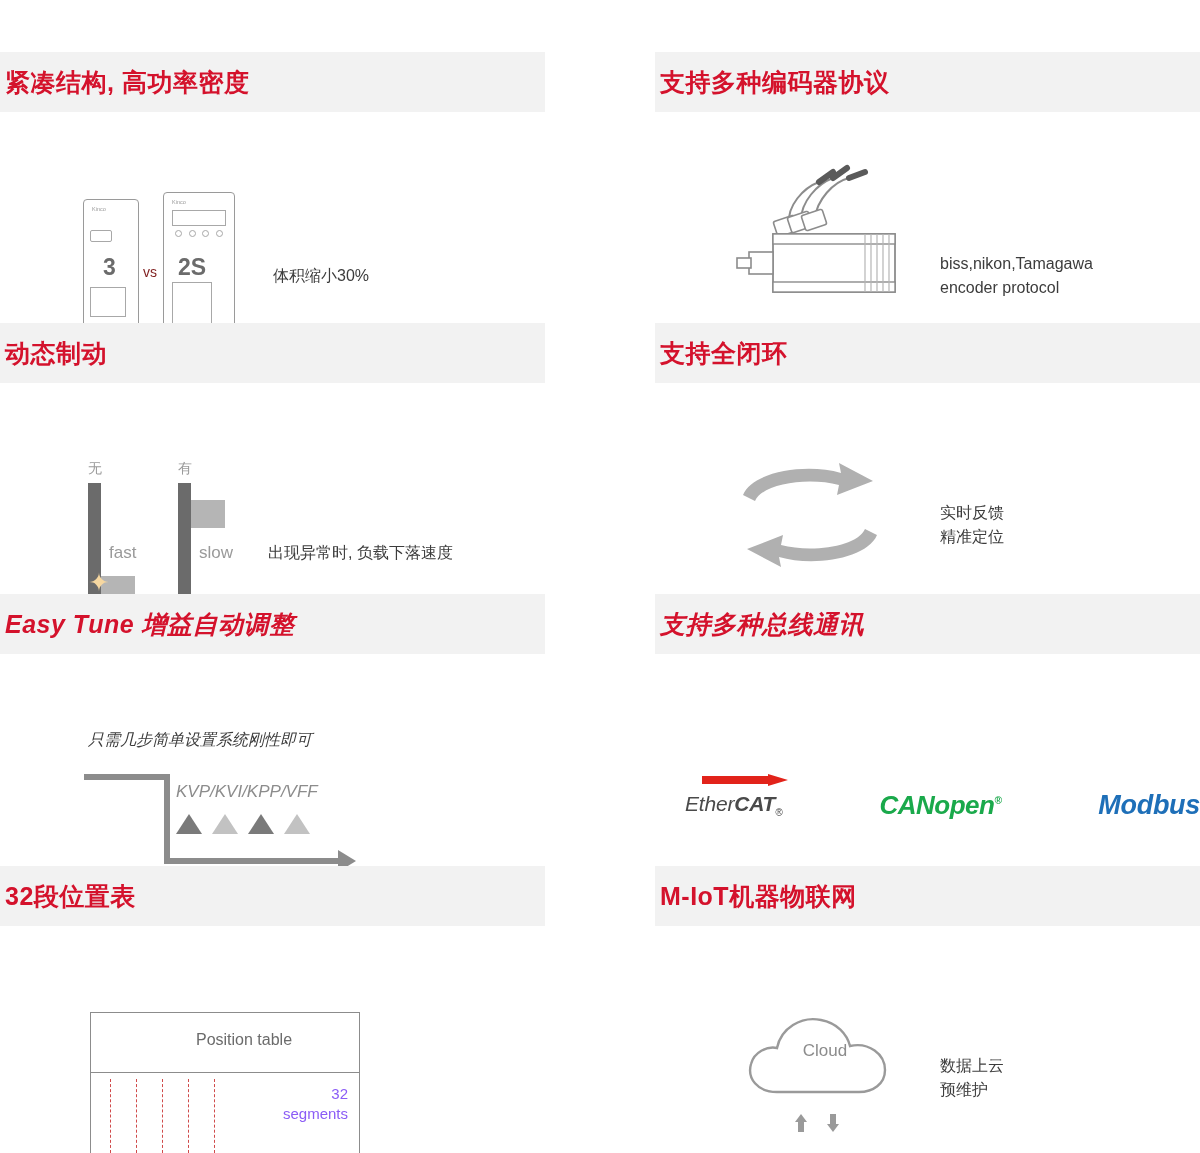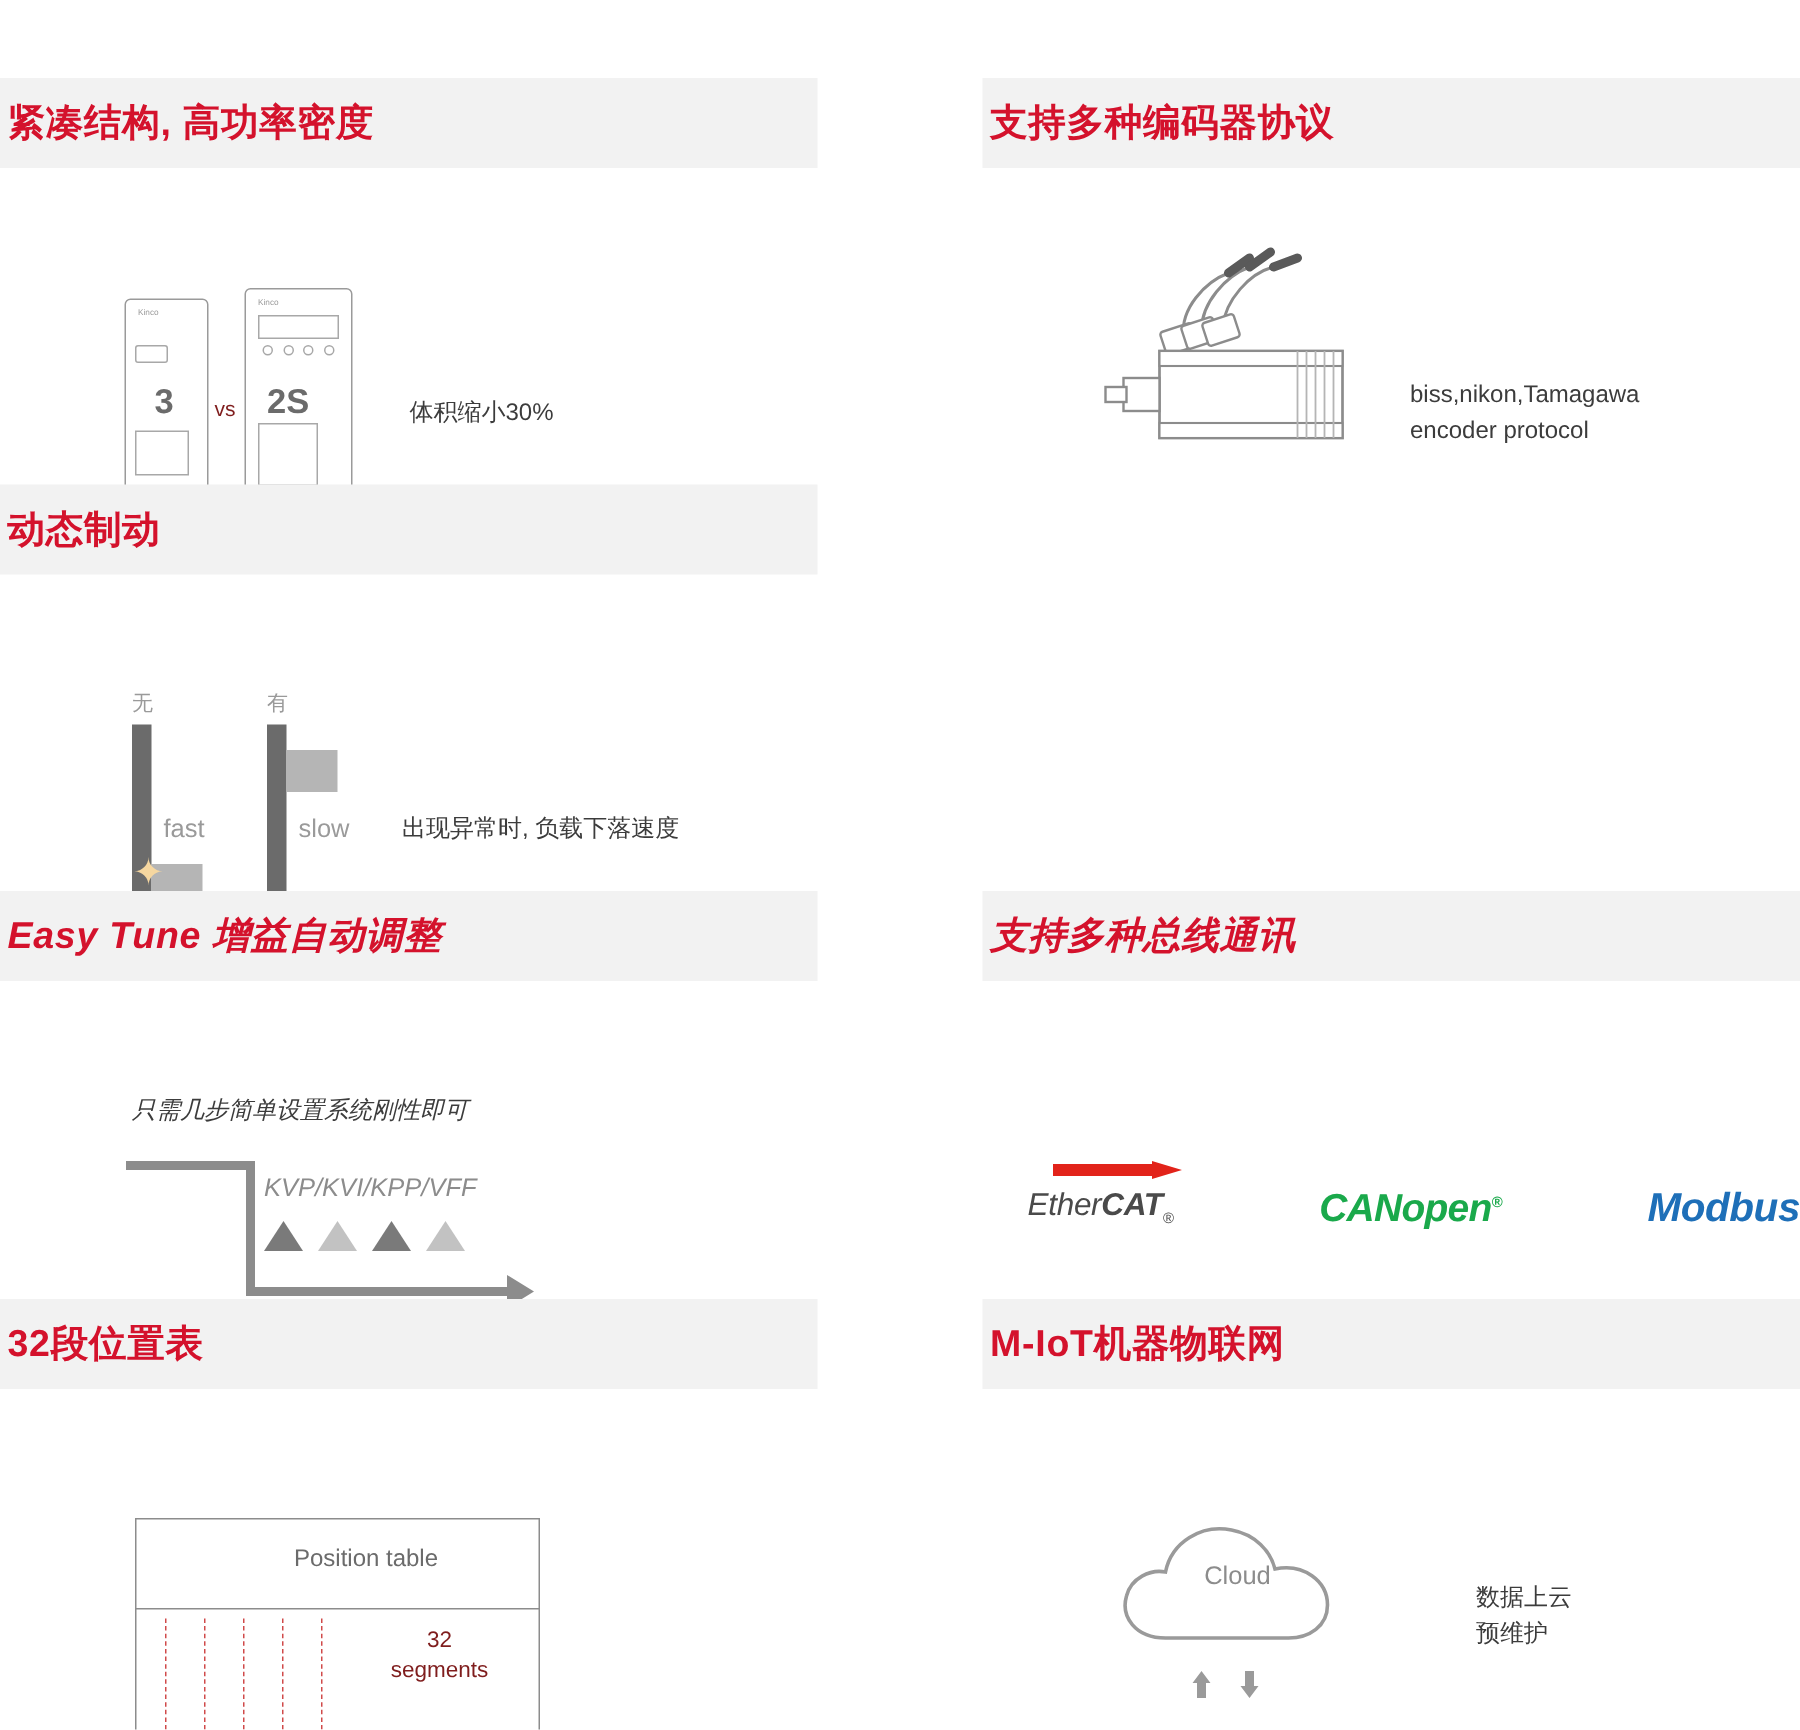--- a/index.html
+++ b/index.html
@@ -242,23 +242,23 @@
     left: 90px; top: 105px;
     width: 308px;
     text-align: center;
     font-size: 16px;
     color: #6b6b6b;
   }
   .pt-seg {
     position: absolute;
     left: 238px; top: 158px;
     width: 110px;
-    text-align: center;
+    text-align: right;
     font-size: 15px;
-    color: #7f1d1d;
+    color: #8b5cf6;
     line-height: 1.35;
     white-space: pre-line;
   }
   .dash {
     position: absolute;
     top: 153px;
     width: 0;
     height: 74px;
     border-left: 1.3px dashed #d04a4a;
   }
@@ -320,21 +320,21 @@
     position: absolute;
     left: 70px; top: 70px;
     width: 200px;
     height: 110px;
     display: flex;
     align-items: center;
     justify-content: center;
     font-size: 17px;
     color: #8c8c8c;
   }
-  .cell8-desc { position: absolute; left: 285px; top: 128px; margin-left: 44px; }
+  .cell8-desc { position: absolute; left: 285px; top: 128px; }
 </style>
 </head>
 <body>
 
 <div class="grid">
 
   <section class="cell col-left row1">
     <div class="band">
       <h2 class="band-title">紧凑结构, 高功率密度</h2>
     </div>
@@ -422,20 +422,35 @@
       <div class="blk blk-a"></div>
       <div class="blk blk-b"></div>
       <div class="spark">✦</div>
       <div class="lbl-small lbl-fast">fast</div>
       <div class="lbl-small lbl-slow">slow</div>
       <div class="desc cell2-desc">出现异常时, 负载下落速度</div>
       <div class="note cell2-note">注 : 部分型号支持此功能, 详情请咨询当地销售经理。</div>
     </div>
   </section>
 
+  <section class="cell col-right row2">
+    <div class="band">
+      <h2 class="band-title">支持全闭环</h2>
+    </div>
+    <div class="body">
+      <div class="loop-wrap">
+        <svg width="190" height="110" viewBox="0 0 190 110">
+          <path d="M28,34 C38,10 92,2 126,12 L124,2 L158,20 L122,34 L124,24 C94,16 48,22 40,40 Z" fill="#b0b0b0"></path>
+          <path d="M162,74 C152,98 98,106 64,96 L66,106 L32,88 L68,74 L66,84 C96,92 142,86 150,68 Z" fill="#b0b0b0"></path>
+        </svg>
+      </div>
+      <div class="desc cell6-desc">实时反馈
+精准定位</div>
+    </div>
+  </section>
 
   <section class="cell col-left row3">
     <div class="band">
       <h2 class="band-title">Easy Tune  增益自动调整</h2>
     </div>
     <div class="body">
       <div class="et-caption">只需几步简单设置系统刚性即可</div>
       <div class="et-step"></div>
       <div class="et-stepv"></div>
       <div class="et-arrow"></div>

